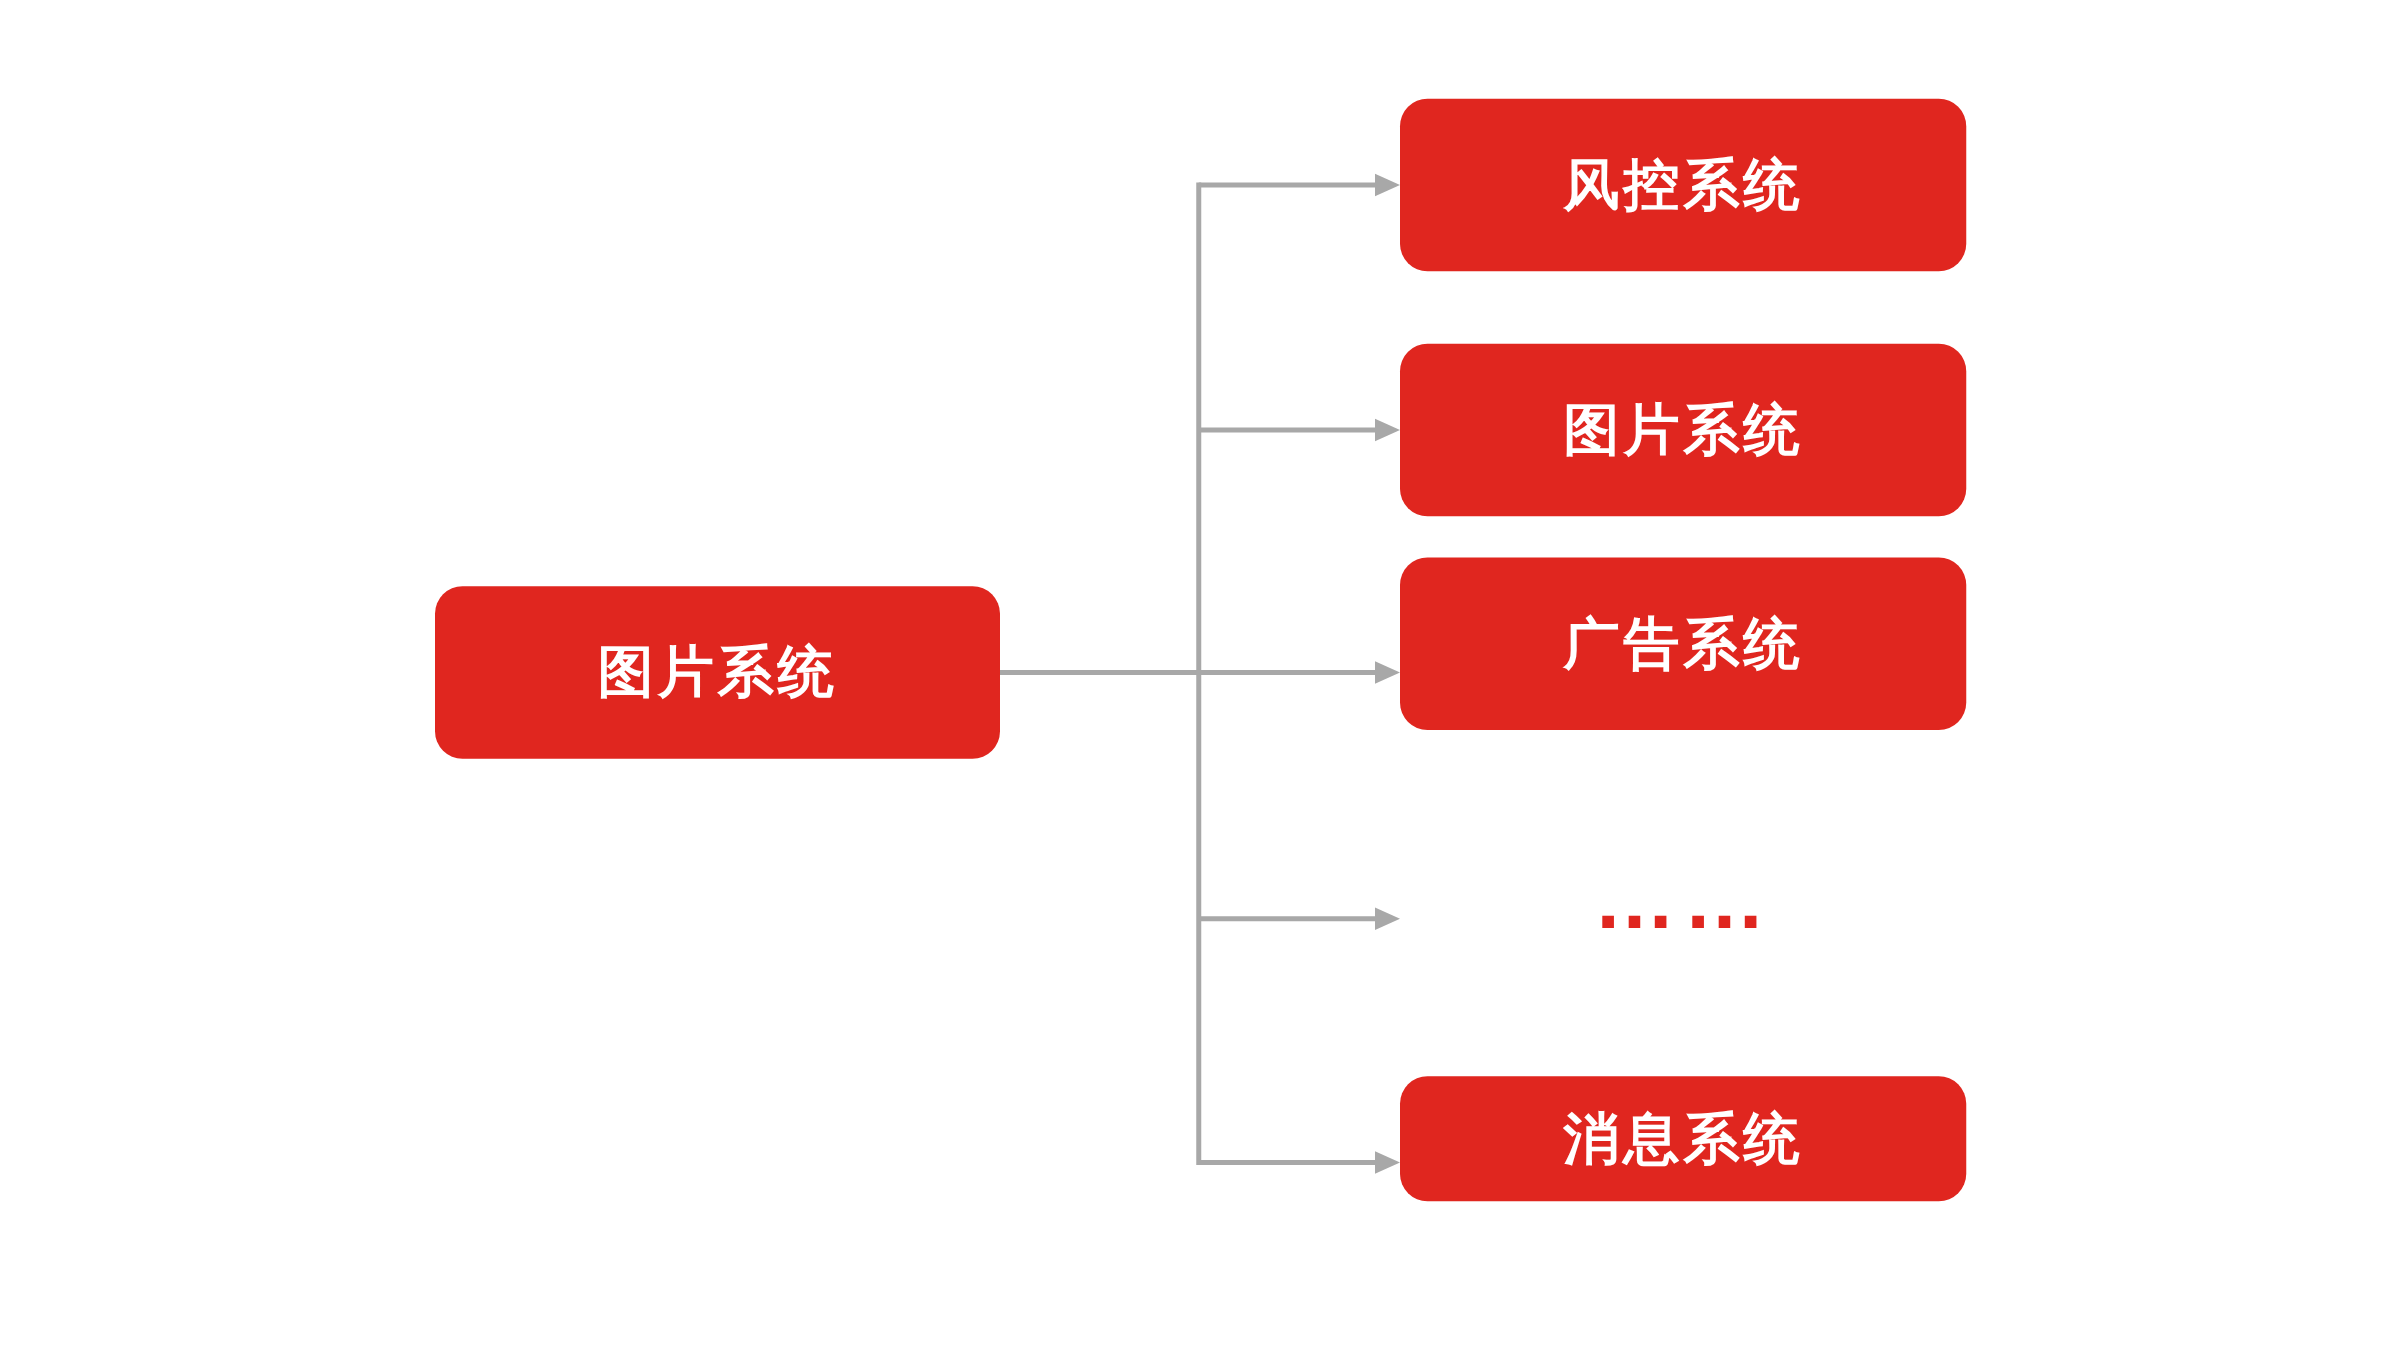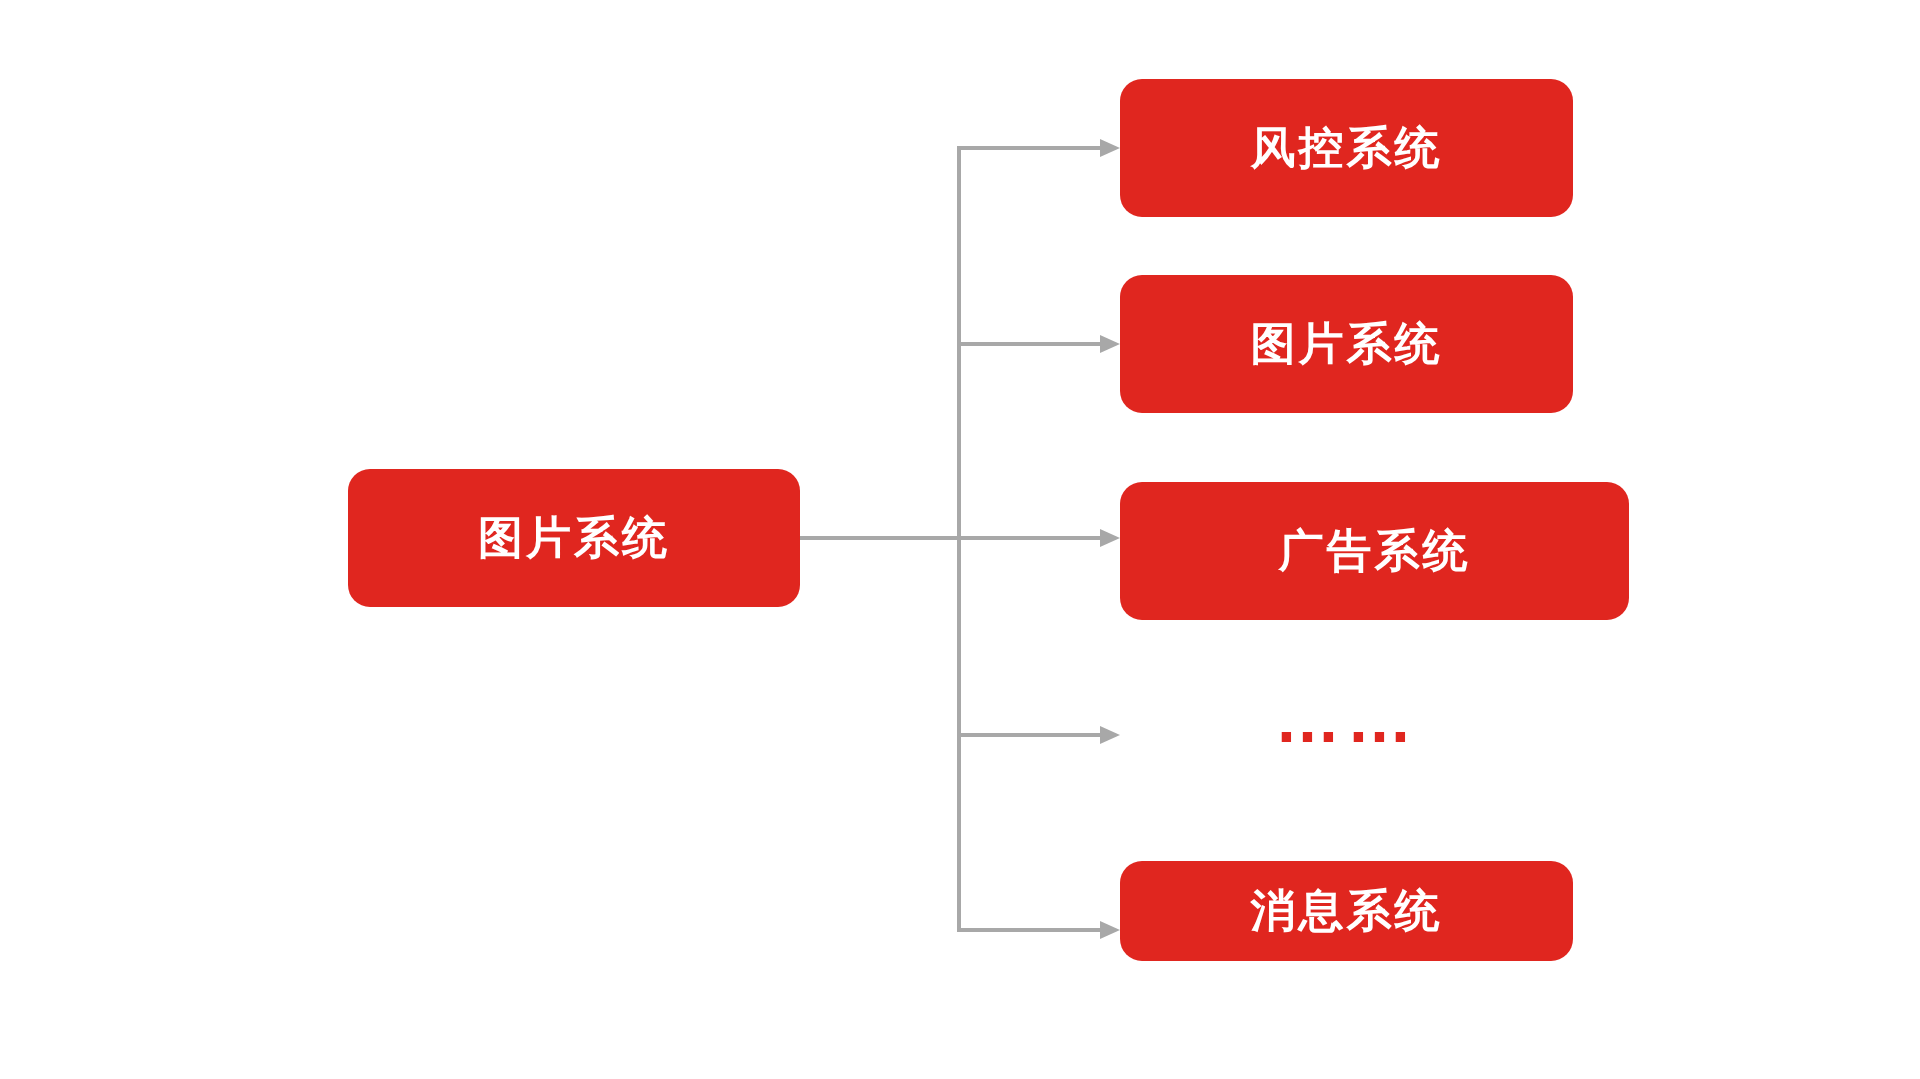--- a/index.html
+++ b/index.html
@@ -107,21 +107,21 @@
   </div>
 
   <div class="node" style="left:1120px; top:79px; width:453px; height:138px;">
     <span class="node-label">风控系统</span>
   </div>
 
   <div class="node" style="left:1120px; top:275px; width:453px; height:138px;">
     <span class="node-label">图片系统</span>
   </div>
 
-  <div class="node" style="left:1120px; top:482px; width:509px; height:138px;">
+  <div class="node" style="left:1120px; top:446px; width:453px; height:138px;">
     <span class="node-label">广告系统</span>
   </div>
 
   <div class="ellipsis-row" style="left:1120px; top:686px; width:453px; height:98px;">
     <span class="ellipsis-text">……</span>
   </div>
 
   <div class="node" style="left:1120px; top:861px; width:453px; height:100px;">
     <span class="node-label">消息系统</span>
   </div>

